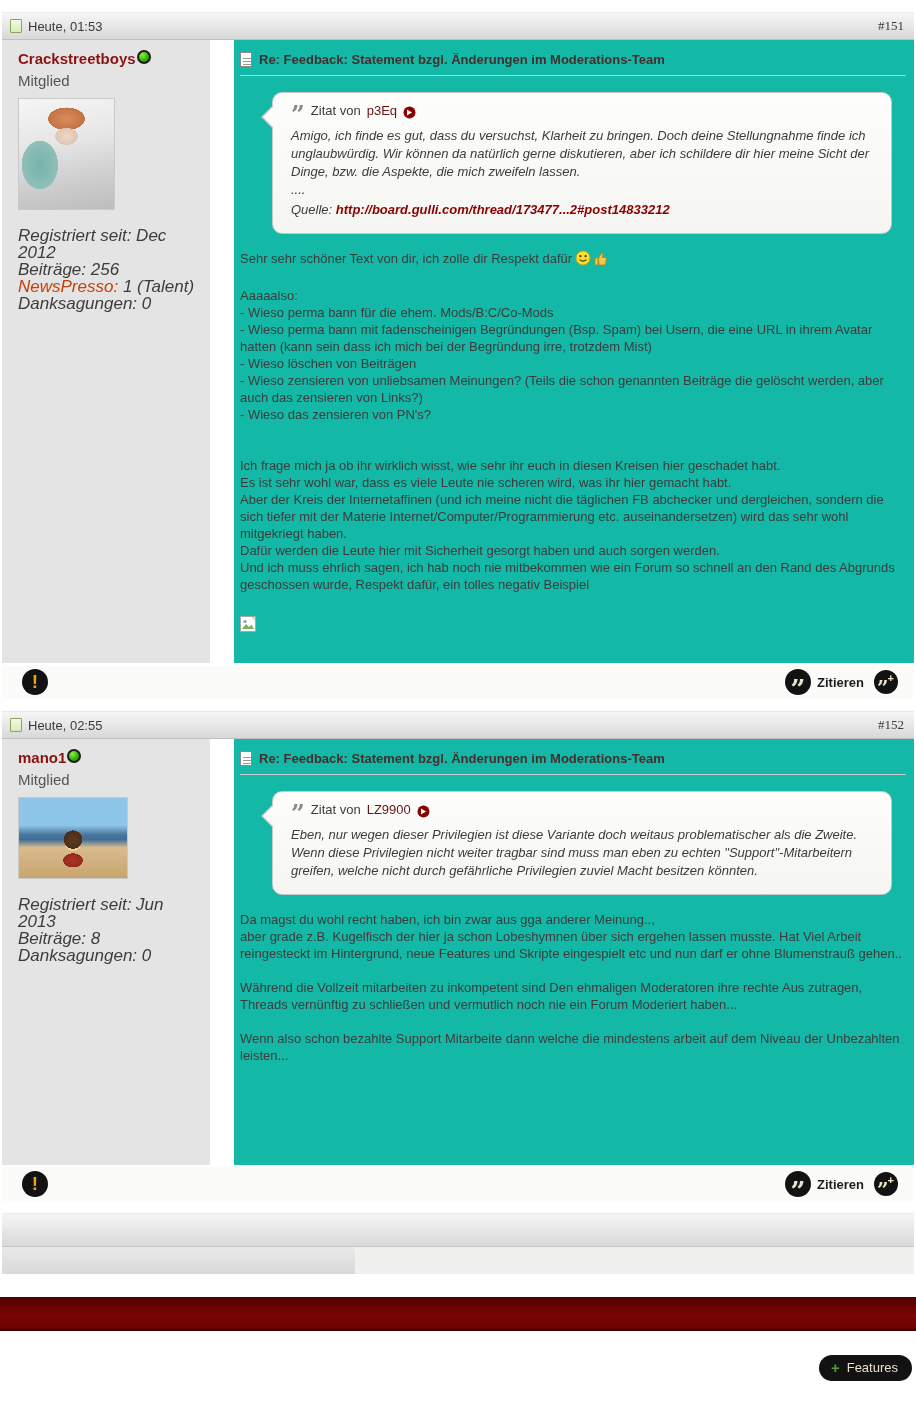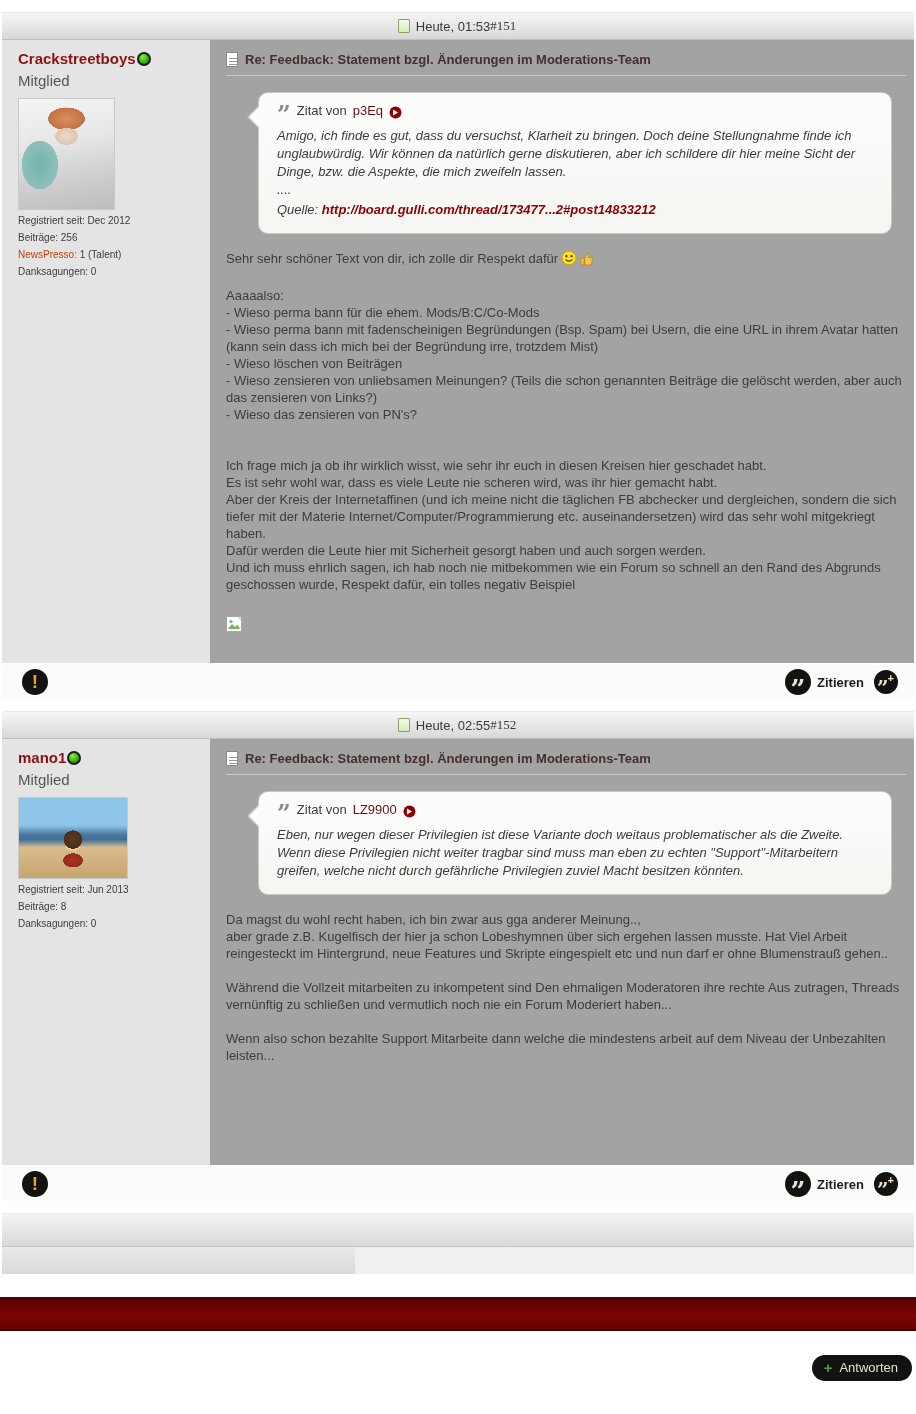--- a/index.html
+++ b/index.html
@@ -7,42 +7,42 @@
   body {
     width:916px;
     font-family:"Liberation Sans","DejaVu Sans",sans-serif;
     font-size:13px; color:#3c3c3c;
   }
   .thread { padding:0 2px; }
 
   
   .post { margin-top:12px; }
   .post-header {
-    height:28px; display:flex; align-items:center; justify-content:center;
+    height:28px; display:flex; align-items:center; justify-content:space-between;
     padding:0 10px 0 8px;
     background:linear-gradient(#f6f6f6,#d8d8d8);
     border-top:1px solid #e9e9e9; border-bottom:1px solid #bfbfbf;
   }
   .ph-left { display:flex; align-items:center; gap:6px; }
   .page-icon {
     width:12px; height:14px; display:inline-block;
     background:linear-gradient(#f2fae6,#d7ecb8);
     border:1px solid #86a55f; border-radius:1px;
   }
   .post-time { color:#3a3a3a; }
   .post-number { color:#3a3a3a; text-decoration:none;font-family:Liberation Serif, serif; }
 
   .post-main { display:flex; align-items:stretch; }
   .left-col {
     width:208px; flex:0 0 208px; background:#e4e4e4;
     padding:10px 10px 10px 16px;
   }
-  .content-col { flex:1; background:#a3a3a3; padding:10px 8px 12px 14px; }
-
-  .username-row { display:flex; align-items:center; gap:1px; }
+  .content-col { flex:1; background:#14b8a6; padding:10px 8px 12px 4px;margin-left:24px; }
+
+  .username-row { display:flex; align-items:flex-start; gap:1px; }
   .username { font-size:15px; font-weight:bold; color:#8c1212; text-decoration:none; }
   .online-dot {
     width:14px; height:14px; border-radius:50%;
     background:radial-gradient(circle at 35% 30%, #8cf04a, #35b400 55%, #1d7a00);
     border:2px solid #1c1c1c;
   }
   .user-role { font-size:15px; color:#555; margin-top:5px; }
   .avatar { display:block; margin-top:9px; border:1px solid #c9c9c9; }
   .avatar-1 {
     width:97px; height:112px;
@@ -53,21 +53,21 @@
       linear-gradient(170deg,#f5f5f5 0%,#e6e6e6 40%,#cfcfcf 70%,#bdbdbd 100%);
   }
   .avatar-2 {
     width:110px; height:82px;
     background:
       radial-gradient(circle 13px at 50% 52%, #5a3a22 0%, #4c2f1a 70%, rgba(0,0,0,0) 71%),
       radial-gradient(ellipse 10px 7px at 50% 60%, #f2d4a8 0%, #eccb97 70%, rgba(0,0,0,0) 71%),
       radial-gradient(ellipse 14px 10px at 50% 78%, #b03226 0%, #952a20 70%, rgba(0,0,0,0) 71%),
       linear-gradient(#8ec6ea 0%, #8ec6ea 34%, #49779c 46%, #3f6f96 52%, #d9bb8d 62%, #c8a56f 100%);
   }
-  .user-stats { margin-top:2px; font-size:10px; line-height:17px; color:#3c3c3c; }
+  .user-stats { margin-top:17px; font-size:17px; line-height:17px; color:#3c3c3c;font-style:italic; }
   .stat-red { color:#c2410c; }
 
   .post-title-row { display:flex; align-items:center; gap:7px; padding:2px 0 0 2px; }
   .doc-icon {
     width:12px; height:15px; flex:0 0 12px;
     border:1px solid #8a8a8a; background:#fff;
     background-image:repeating-linear-gradient(to bottom,#fff 0,#fff 2px,#9a9a9a 2px,#9a9a9a 3px);
     background-size:8px 100%; background-position:2px 3px; background-repeat:no-repeat;
   }
   .post-title { font-weight:bold; font-size:13px; color:#442e2e; }
@@ -334,15 +334,15 @@
     <div class="l"></div>
     <div class="r"></div>
   </div>
 </div>
 
 <div class="red-bar"></div>
 
 <div class="reply-row">
   <div class="reply-btn">
     <span class="reply-plus">+</span>
-    <span>Antworten</span>
+    <span>Features</span>
   </div>
 </div>
 
 </body></html>

